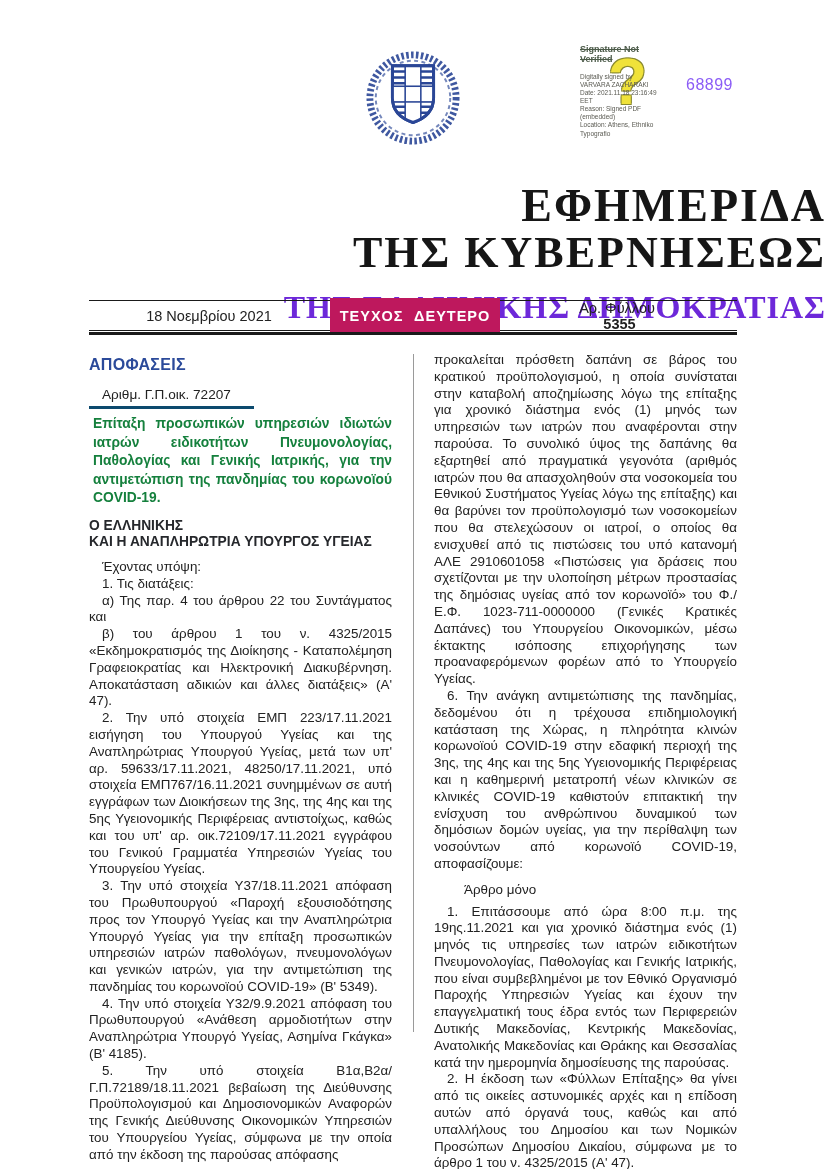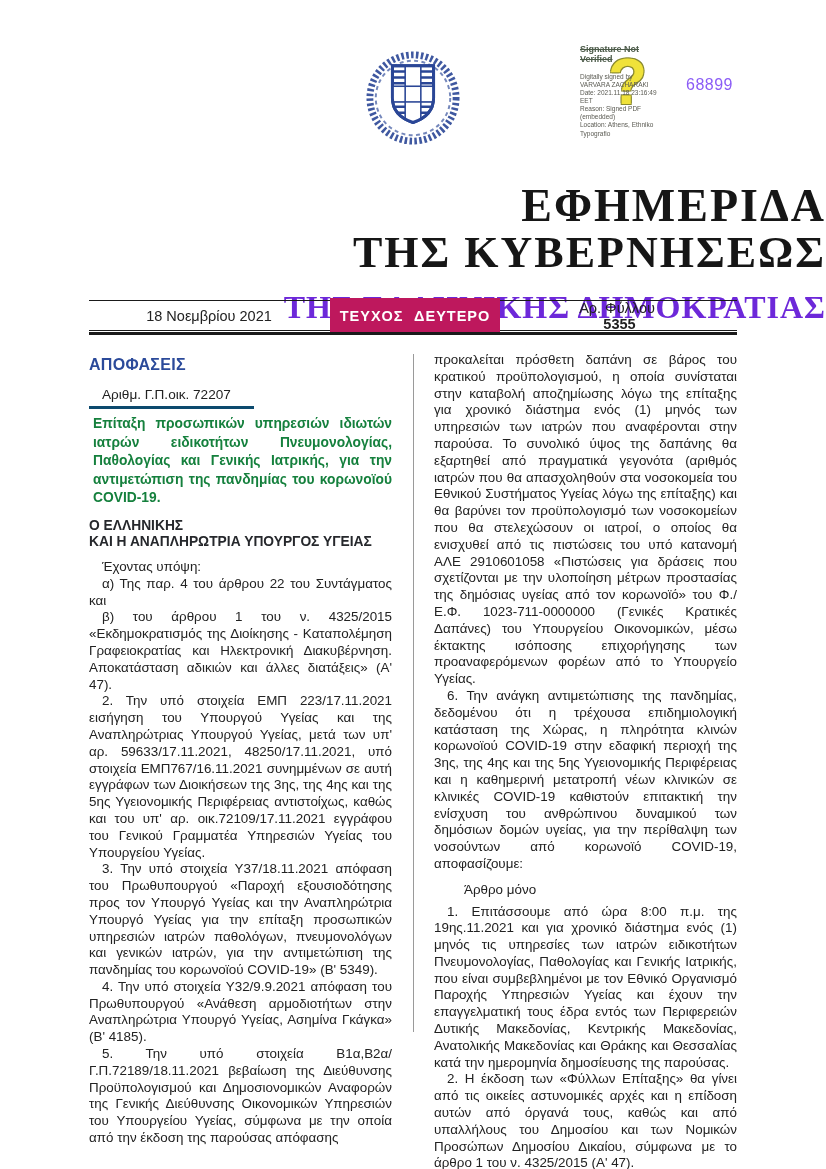--- a/index.html
+++ b/index.html
@@ -172,20 +172,21 @@
 
       <div class="col">
         <div class="sec-heading">ΑΠΟΦΑΣΕΙΣ</div>
         <div class="dec-number">Αριθμ. Γ.Π.οικ. 72207</div>
         <div class="dec-subject">Επίταξη προσωπικών υπηρεσιών ιδιωτών ιατρών ειδικοτήτων Πνευμονολογίας, Παθολογίας και Γενικής Ιατρικής, για την αντιμετώπιση της πανδημίας του κορωνοϊού COVID-19.</div>
         <div class="issuer">
           <div>Ο ΕΛΛΗΝΙΚΗΣ</div>
           <div>ΚΑΙ Η ΑΝΑΠΛΗΡΩΤΡΙΑ ΥΠΟΥΡΓΟΣ ΥΓΕΙΑΣ</div>
         </div>
         <p class="p">Έχοντας υπόψη:</p>
+        <p class="p">1. Τις διατάξεις:</p>
         <p class="p">α) Της παρ. 4 του άρθρου 22 του Συντάγματος και</p>
         <p class="p">β) του άρθρου 1 του ν. 4325/2015 «Εκδημοκρατισμός της Διοίκησης - Καταπολέμηση Γραφειοκρατίας και Ηλεκτρονική Διακυβέρνηση. Αποκατάσταση αδικιών και άλλες διατάξεις» (Α' 47).</p>
         <p class="p">2. Την υπό στοιχεία ΕΜΠ 223/17.11.2021 εισήγηση του Υπουργού Υγείας και της Αναπληρώτριας Υπουργού Υγείας, μετά των υπ' αρ. 59633/17.11.2021, 48250/17.11.2021, υπό στοιχεία ΕΜΠ767/16.11.2021 συνημμένων σε αυτή εγγράφων των Διοικήσεων της 3ης, της 4ης και της 5ης Υγειονομικής Περιφέρειας αντιστοίχως, καθώς και του υπ' αρ. οικ.72109/17.11.2021 εγγράφου του Γενικού Γραμματέα Υπηρεσιών Υγείας του Υπουργείου Υγείας.</p>
         <p class="p">3. Την υπό στοιχεία Υ37/18.11.2021 απόφαση του Πρωθυπουργού «Παροχή εξουσιοδότησης προς τον Υπουργό Υγείας και την Αναπληρώτρια Υπουργό Υγείας για την επίταξη προσωπικών υπηρεσιών ιατρών παθολόγων, πνευμονολόγων και γενικών ιατρών, για την αντιμετώπιση της πανδημίας του κορωνοϊού COVID-19» (Β' 5349).</p>
         <p class="p">4. Την υπό στοιχεία Υ32/9.9.2021 απόφαση του Πρωθυπουργού «Ανάθεση αρμοδιοτήτων στην Αναπληρώτρια Υπουργό Υγείας, Ασημίνα Γκάγκα» (Β' 4185).</p>
         <p class="p">5. Την υπό στοιχεία Β1α,Β2α/Γ.Π.72189/18.11.2021 βεβαίωση της Διεύθυνσης Προϋπολογισμού και Δημοσιονομικών Αναφορών της Γενικής Διεύθυνσης Οικονομικών Υπηρεσιών του Υπουργείου Υγείας, σύμφωνα με την οποία από την έκδοση της παρούσας απόφασης</p>
       </div>
 
       <div class="col">
         <p class="p noind">προκαλείται πρόσθετη δαπάνη σε βάρος του κρατικού προϋπολογισμού, η οποία συνίσταται στην καταβολή αποζημίωσης λόγω της επίταξης για χρονικό διάστημα ενός (1) μηνός των υπηρεσιών των ιατρών που αναφέρονται στην παρούσα. Το συνολικό ύψος της δαπάνης θα εξαρτηθεί από πραγματικά γεγονότα (αριθμός ιατρών που θα απασχοληθούν στα νοσοκομεία του Εθνικού Συστήματος Υγείας λόγω της επίταξης) και θα βαρύνει τον προϋπολογισμό των νοσοκομείων που θα στελεχώσουν οι ιατροί, ο οποίος θα ενισχυθεί από τις πιστώσεις του υπό κατανομή ΑΛΕ 2910601058 «Πιστώσεις για δράσεις που σχετίζονται με την υλοποίηση μέτρων προστασίας της δημόσιας υγείας από τον κορωνοϊό» του Φ./Ε.Φ. 1023-711-0000000 (Γενικές Κρατικές Δαπάνες) του Υπουργείου Οικονομικών, μέσω έκτακτης ισόποσης επιχορήγησης των προαναφερόμενων φορέων από το Υπουργείο Υγείας.</p>

